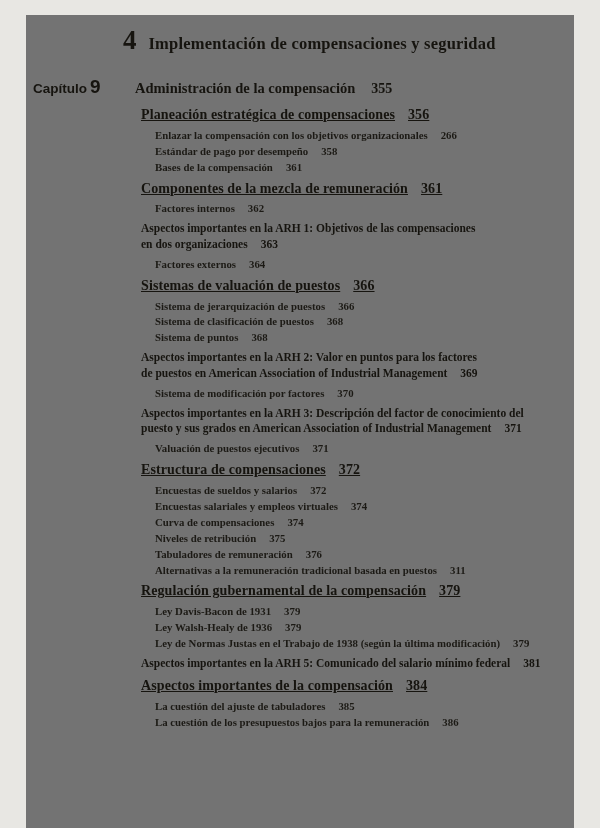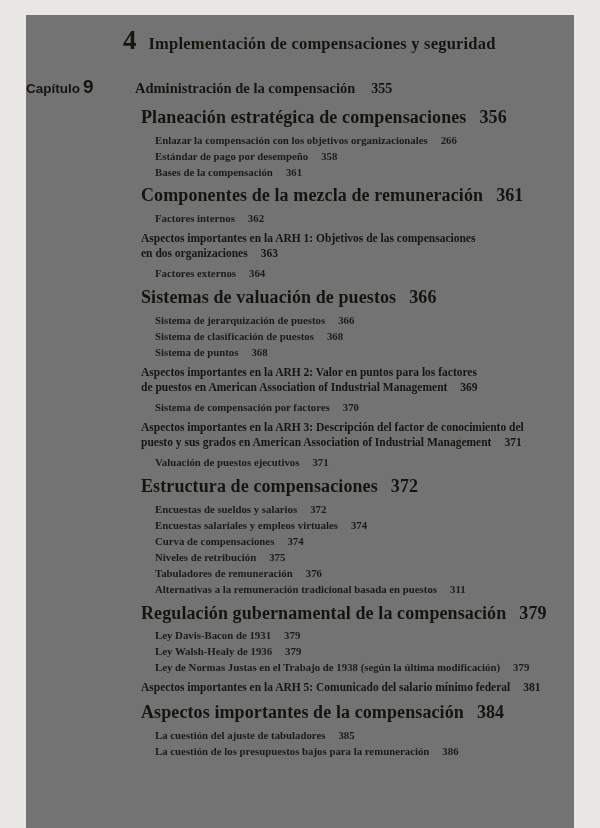--- a/index.html
+++ b/index.html
@@ -16,37 +16,37 @@
   .part-heading { padding:10px 0 0 97px; }
   .part-number {
     font-size:27px; font-weight:700; margin-right:12px;
     vertical-align:baseline;
   }
   .part-title { font-size:16.5px; font-weight:700; letter-spacing:.2px; }
 
   
   .chapter-row { display:flex; align-items:baseline; margin-top:20px; }
   .chapter-label {
-    width:109px; box-sizing:border-box;
+    width:109px; padding-left:7px; box-sizing:border-box;
     font-family:"Liberation Sans","DejaVu Sans",sans-serif;
     font-weight:700; font-size:13.5px; white-space:nowrap;
   }
   .chapter-label .chapter-num { font-size:19px; margin-left:3px; }
   .chapter-title { font-size:14.5px; font-weight:700; }
   .chapter-page { font-size:14px; font-weight:700; margin-left:16px; }
 
   
   .toc { padding:2px 8px 0 115px; }
   .entry { position:relative; }
   .entry-text { white-space:pre-line; }
   .entry-page { margin-left:13px; }
 
   .entry.h1 {
-    font-size:18px; font-weight:700; line-height:1.2;
-    margin-top:7px; margin-bottom:5px; letter-spacing:.1px;
+    font-size:14px; font-weight:700; line-height:1.2;
+    margin-top:7px; margin-bottom:5px; letter-spacing:.1px;text-decoration:underline;
   }
   .entry.sub {
     font-size:10.8px; font-weight:700; line-height:1.2;
     margin-left:14px; margin-bottom:3px; color:#1c1a15;
   }
   .entry.feature {
     font-size:11.5px; font-weight:700; line-height:1.32;
     margin-top:6px; margin-bottom:6px; max-width:478px;
   }
 
@@ -80,21 +80,21 @@
       <div class="entry sub"><span class="entry-text">Factores internos</span><span class="entry-page">362</span></div>
       <div class="entry feature"><span class="entry-text">Aspectos importantes en la ARH 1: Objetivos de las compensaciones
 en dos organizaciones</span><span class="entry-page">363</span></div>
       <div class="entry sub"><span class="entry-text">Factores externos</span><span class="entry-page">364</span></div>
       <div class="entry h1"><span class="entry-text">Sistemas de valuación de puestos</span><span class="entry-page">366</span></div>
       <div class="entry sub"><span class="entry-text">Sistema de jerarquización de puestos</span><span class="entry-page">366</span></div>
       <div class="entry sub"><span class="entry-text">Sistema de clasificación de puestos</span><span class="entry-page">368</span></div>
       <div class="entry sub"><span class="entry-text">Sistema de puntos</span><span class="entry-page">368</span></div>
       <div class="entry feature"><span class="entry-text">Aspectos importantes en la ARH 2: Valor en puntos para los factores
 de puestos en American Association of Industrial Management</span><span class="entry-page">369</span></div>
-      <div class="entry sub"><span class="entry-text">Sistema de compensación por factores</span><span class="entry-page">370</span></div>
+      <div class="entry sub"><span class="entry-text">Sistema de modificación por factores</span><span class="entry-page">370</span></div>
       <div class="entry feature"><span class="entry-text">Aspectos importantes en la ARH 3: Descripción del factor de conocimiento del
 puesto y sus grados en American Association of Industrial Management</span><span class="entry-page">371</span></div>
       <div class="entry sub"><span class="entry-text">Valuación de puestos ejecutivos</span><span class="entry-page">371</span></div>
       <div class="entry h1"><span class="entry-text">Estructura de compensaciones</span><span class="entry-page">372</span></div>
       <div class="entry sub"><span class="entry-text">Encuestas de sueldos y salarios</span><span class="entry-page">372</span></div>
       <div class="entry sub"><span class="entry-text">Encuestas salariales y empleos virtuales</span><span class="entry-page">374</span></div>
       <div class="entry sub"><span class="entry-text">Curva de compensaciones</span><span class="entry-page">374</span></div>
       <div class="entry sub"><span class="entry-text">Niveles de retribución</span><span class="entry-page">375</span></div>
       <div class="entry sub"><span class="entry-text">Tabuladores de remuneración</span><span class="entry-page">376</span></div>
       <div class="entry sub"><span class="entry-text">Alternativas a la remuneración tradicional basada en puestos</span><span class="entry-page">311</span></div>

